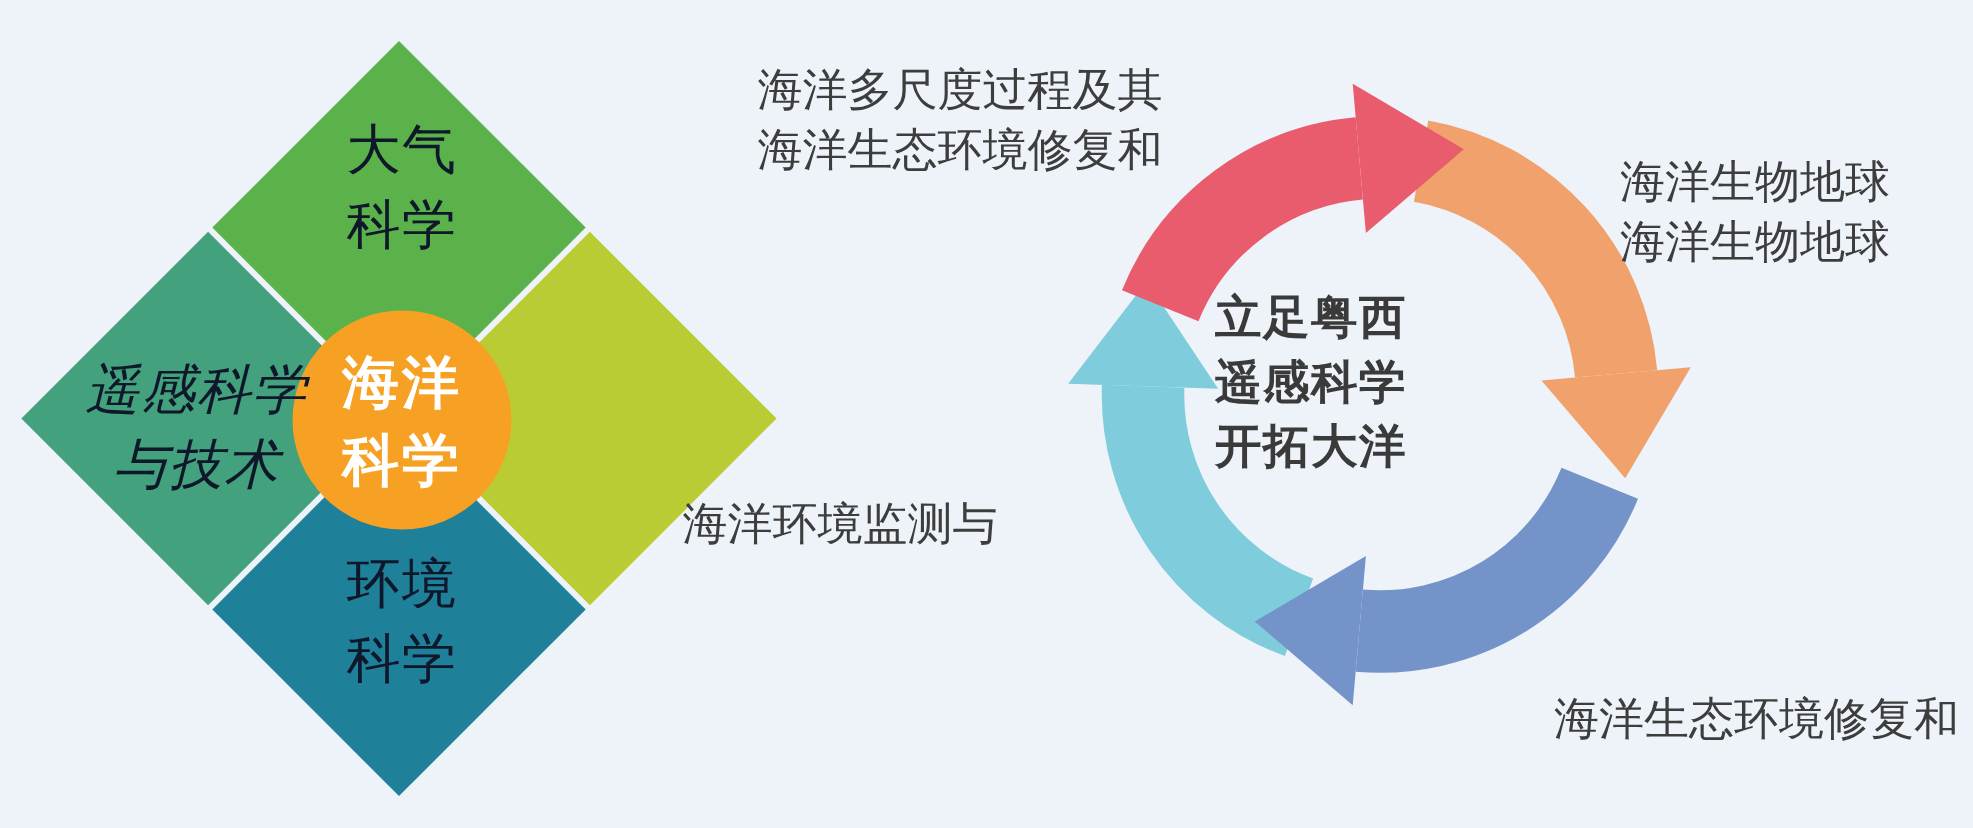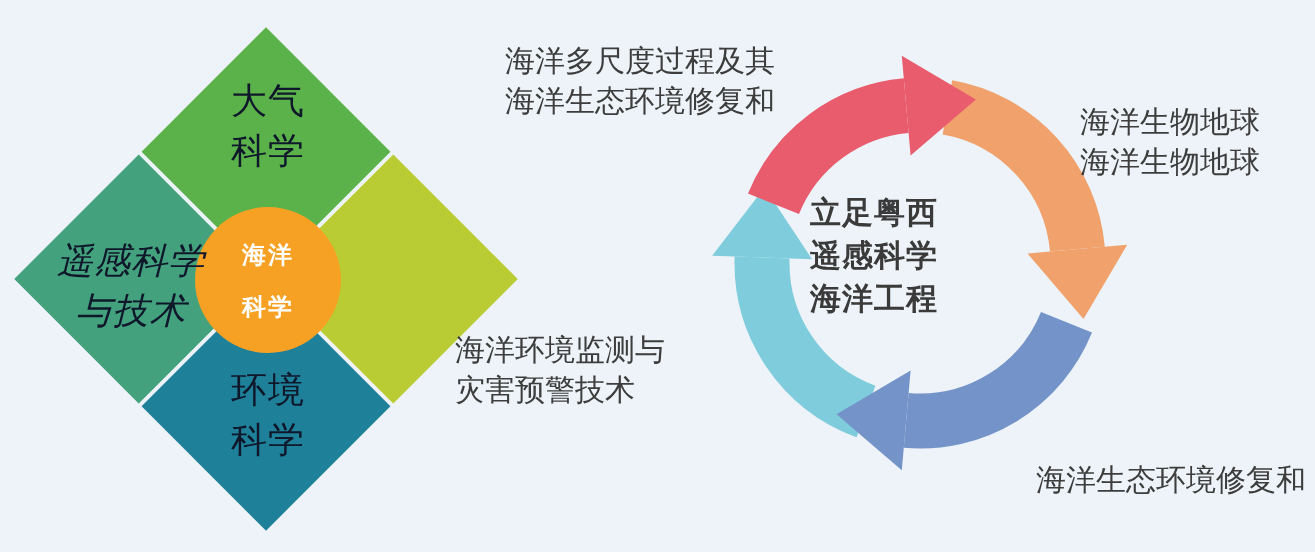--- a/index.html
+++ b/index.html
@@ -35,21 +35,21 @@
   .qlabel-left   { left: 31px;  top: 236px; font-style: italic; }
   .qlabel-right  { left: 309px; top: 223px; }
   .qlabel-bottom { left: 168px; top: 365px; }
 
   .circle-label {
     position: absolute;
     left: 168px; top: 229px;
     width: 200px;
     text-align: center;
     color: #ffffff;
-    font-size: 24px;
+    font-size: 38px;
     line-height: 52px;
     font-weight: 700;
     letter-spacing: 2px;
   }
   .circle-label .ln { display: block; }
 
   
   .svg-cycle { left: 710px; top: 40px; }
 
   .cycle-motto {
@@ -131,32 +131,31 @@
 
     <g>
       <path d="M 63.5 163.8 A 158 158 0 0 1 196.2 65.6" fill="none" stroke-width="55" stroke="#e95c6e"></path>
       <polygon points="265.9,59.5 191.8,15.8 200.6,115.4" fill="#e95c6e"></polygon>
     </g>
   </svg>
 
   <div class="cycle-motto">
     <span class="ln">立足粤西</span>
     <span class="ln">遥感科学</span>
-    <span class="ln">海洋工程</span>
+    <span class="ln">开拓大洋</span>
   </div>
 
   <div class="side-label label-multiscale">
     <span class="ln">海洋多尺度过程及其</span>
     <span class="ln">海洋生态环境修复和</span>
   </div>
   <div class="side-label label-biogeo">
     <span class="ln">海洋生物地球</span>
     <span class="ln">海洋生物地球</span>
   </div>
   <div class="side-label label-monitor">
     <span class="ln">海洋环境监测与</span>
-    <span class="ln">灾害预警技术</span>
   </div>
   <div class="side-label label-ecology">
     <span class="ln">海洋生态环境修复和</span>
   </div>
 
 </div>
 
 </body></html>

